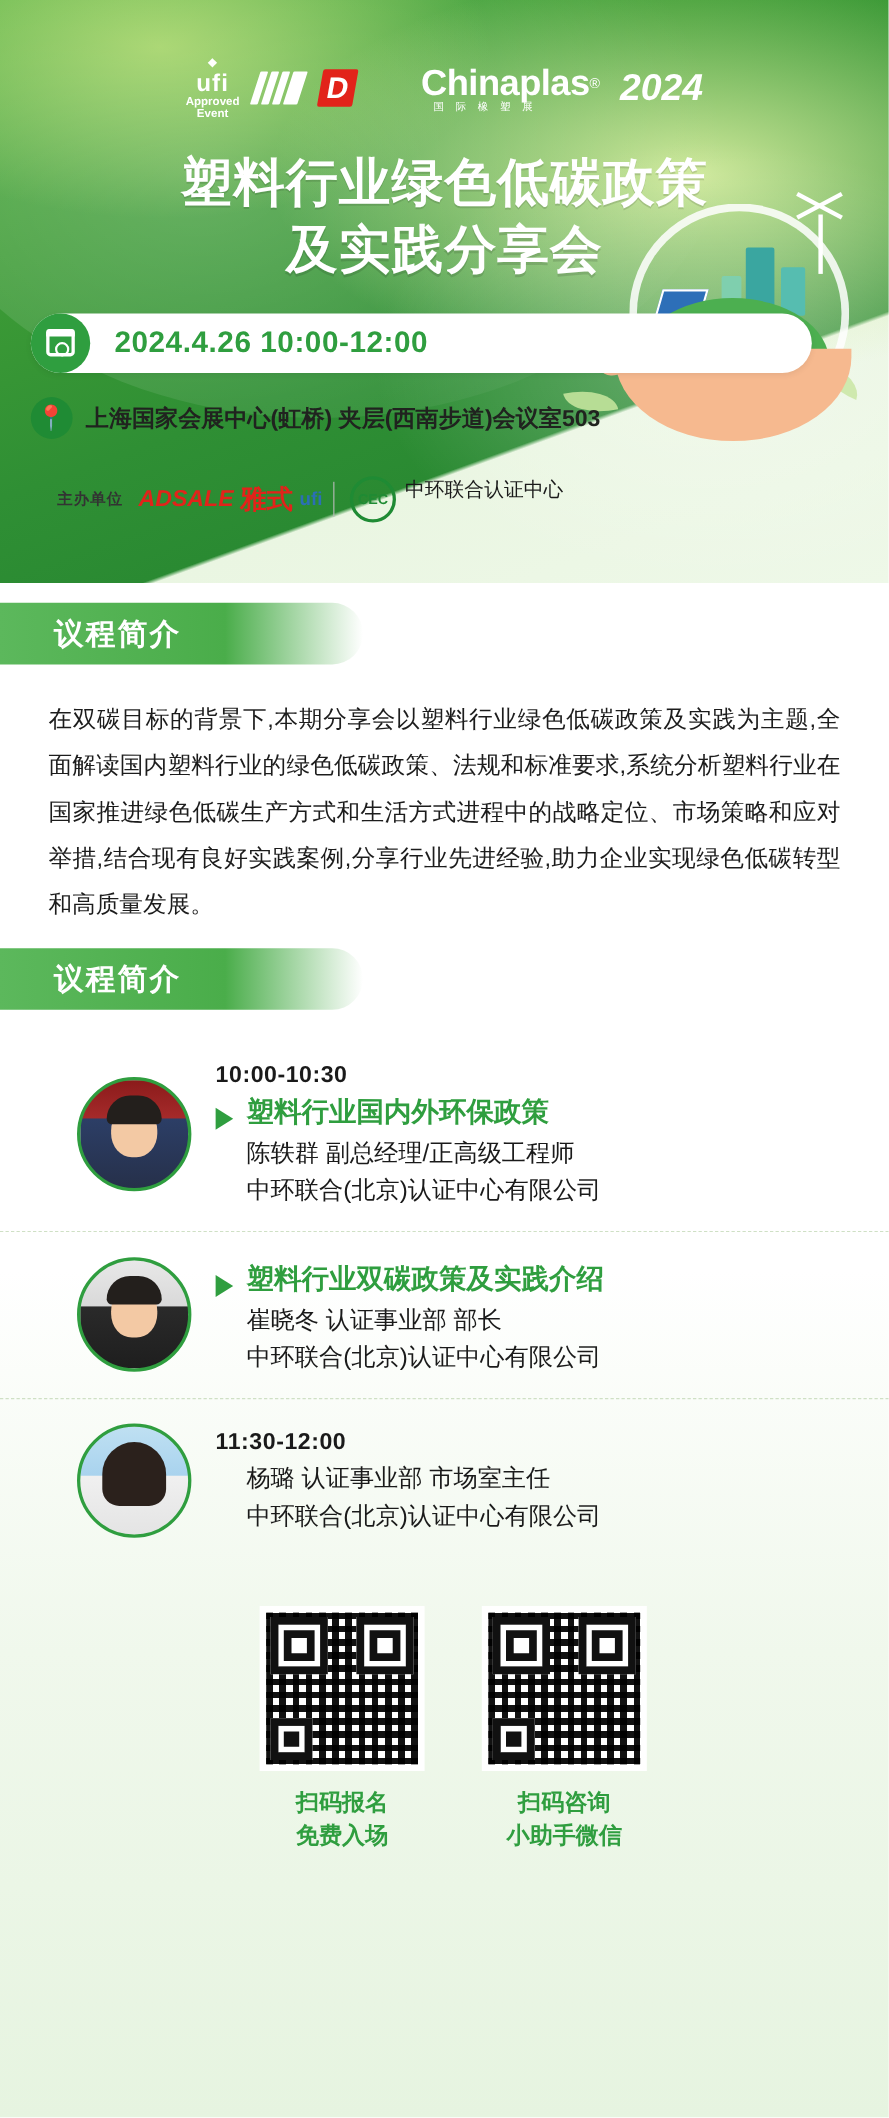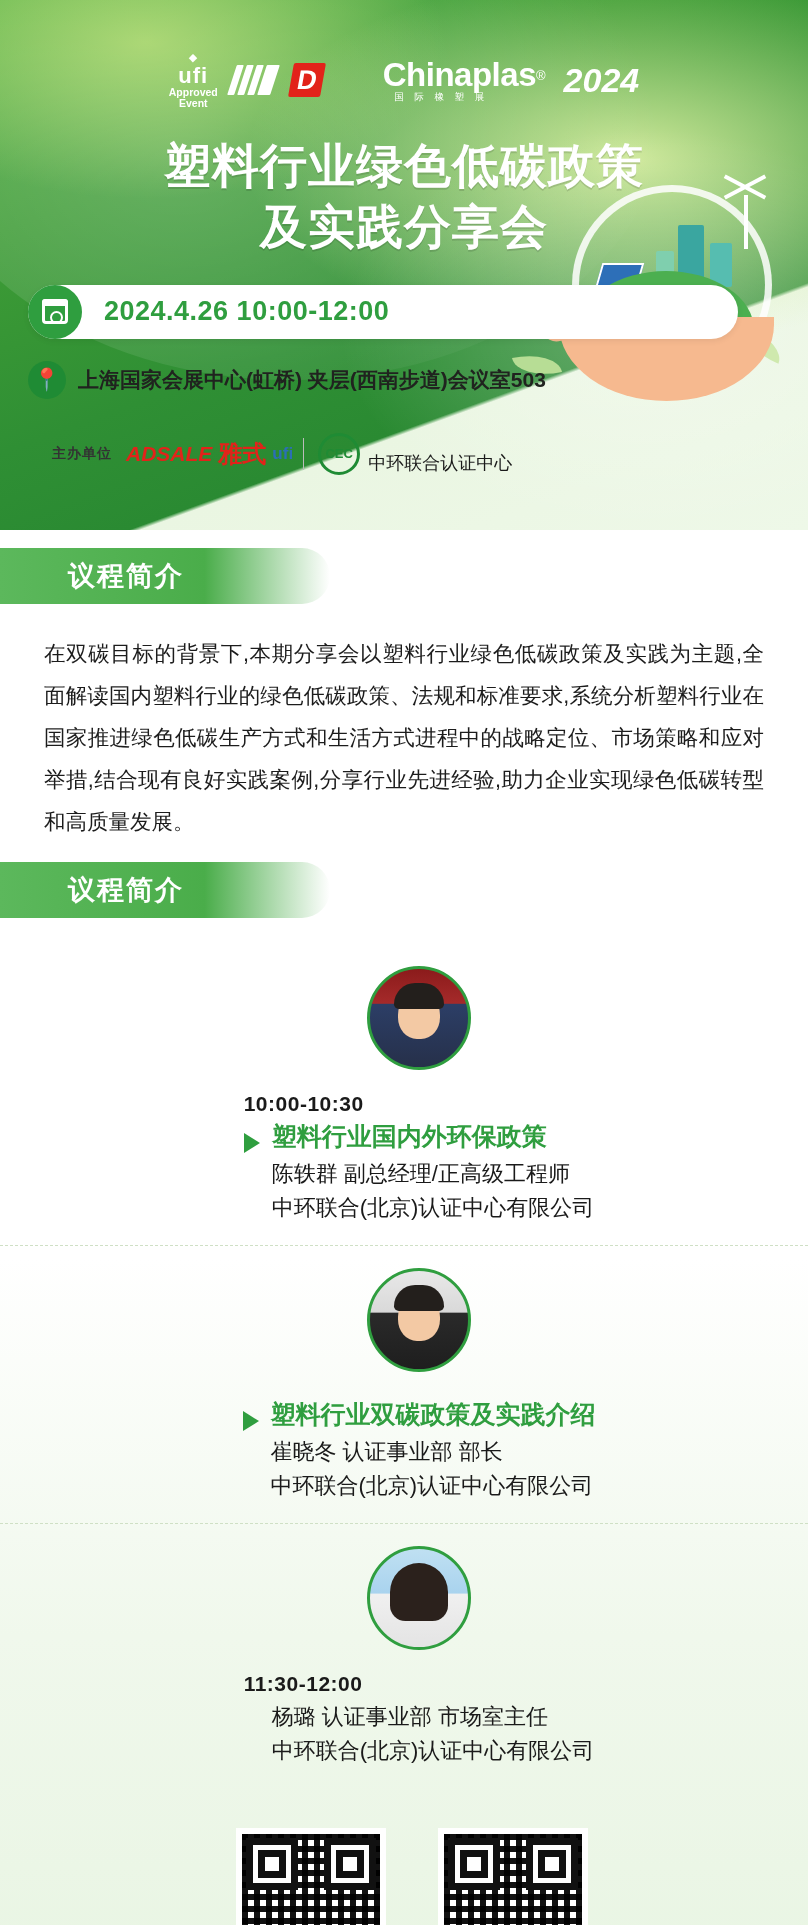--- a/index.html
+++ b/index.html
@@ -107,21 +107,21 @@
     display: flex; align-items: center; gap: 14px;
   }
   .org-label { font-size: 14px; color: #333; font-weight: bold; letter-spacing: 1px; }
   .adsale {
     display:flex; align-items:center; gap:6px;
     border-right: 1px solid #bbb; padding-right: 10px;
   }
   .adsale .ads-en { color:#e2231a; font-weight:bold; font-size: 21px; font-style: italic; }
   .adsale .ads-cn { color:#e2231a; font-weight:bold; font-size: 24px; }
   .ufi-small { color:#2b6fb5; font-size: 17px; font-weight:bold; }
-  .cec-logo { display:flex; align-items:flex-end; gap:8px; }
+  .cec-logo { display:flex; align-items:flex-start; gap:8px; }
   .cec-mark {
     width: 42px; height: 42px; border-radius:50%;
     border: 3px solid #1f8b34; color:#1f8b34; font-size: 13px; font-weight:bold;
     display:flex; align-items:center; justify-content:center;
   }
   .cec-name { font-size: 18px; color:#1a1a1a; }
 
   
   .illus { position:absolute; right: 18px; top: 175px; width: 250px; height: 230px; }
   .ring {
@@ -158,39 +158,38 @@
     margin-top: 18px;
     display: flex; align-items: center;
   }
   .sec-head .bg {
     position:absolute; left:0; top:0; height: 56px; width: 330px;
     background: linear-gradient(90deg, #5cb85c 0%, #4aad4a 62%, rgba(74,173,74,0) 100%);
     border-radius: 0 28px 28px 0;
   }
   .sec-head .txt {
     position: relative;
-    color: #ffffff; font-size: 27px; font-weight: bold; margin-left: 68px; letter-spacing: 2px;
+    color: #ffffff; font-size: 27px; font-weight: bold; margin-left: 49px; letter-spacing: 2px;
   }
 
   
   .intro {
     margin: 30px 44px 10px 44px;
     font-size: 21.5px;
     line-height: 1.95;
     color: #1c1c1c;
     text-align: justify;
   }
 
   
   .agenda { margin: 26px 0 0 0; }
   .agenda-item {
     display: flex; align-items: center; gap: 22px;
     padding: 22px 40px 22px 70px;
     border-bottom: 1px dashed #cfe0c5;
-    flex-direction: column;
   }
   .agenda-item:last-child { border-bottom: none; }
   .avatar {
     width: 104px; height: 104px; border-radius: 50%;
     border: 3px solid #2f9e3f; flex: none; overflow: hidden;
     background: #dfe6ea;
     position: relative;
   }
   .av1 { background: linear-gradient(180deg,#8b1b1b 0%, #a52a2a 35%, #2c3e66 36%, #26304a 100%); }
   .av2 { background: linear-gradient(180deg,#e8e8e8 0%, #d9d9d9 42%, #2a2a2a 43%, #1e1e1e 100%); }

